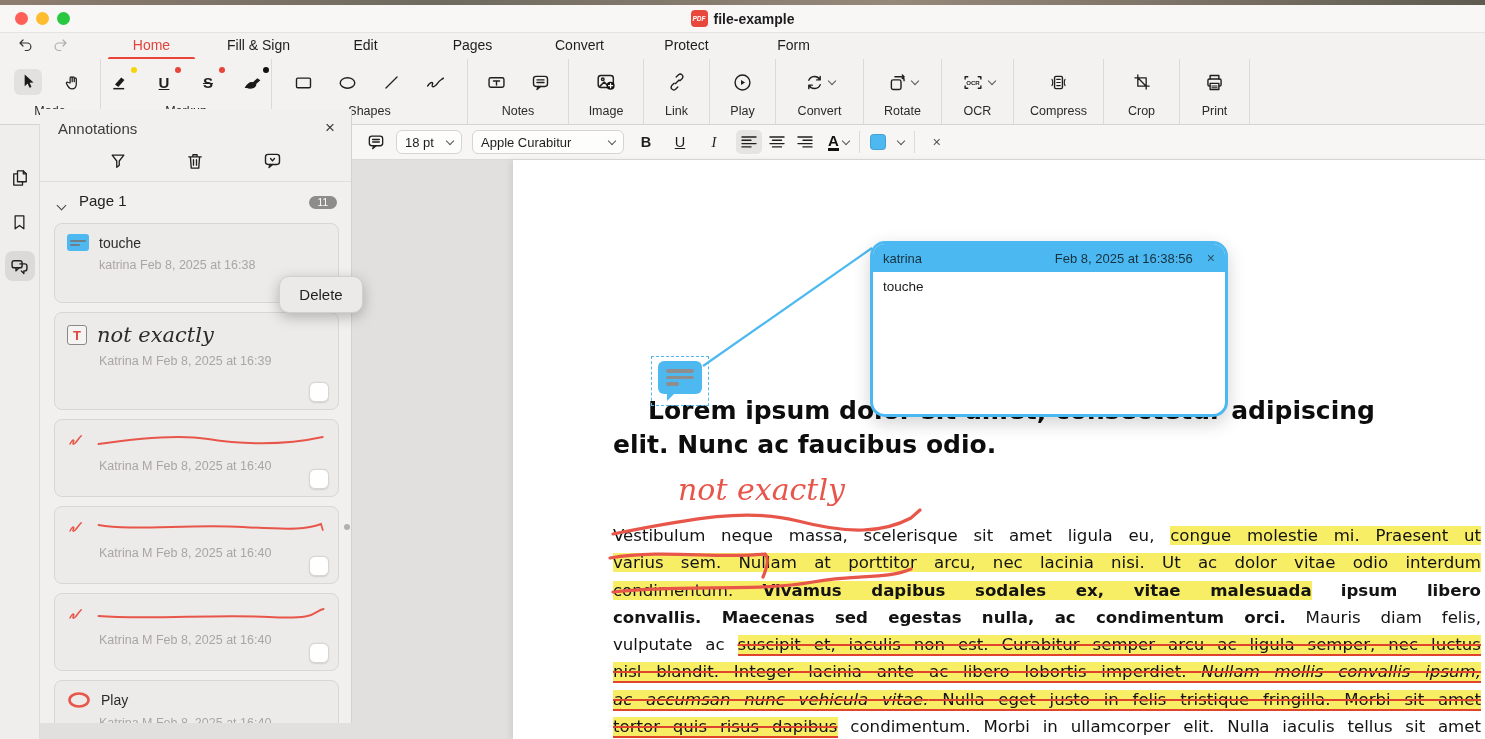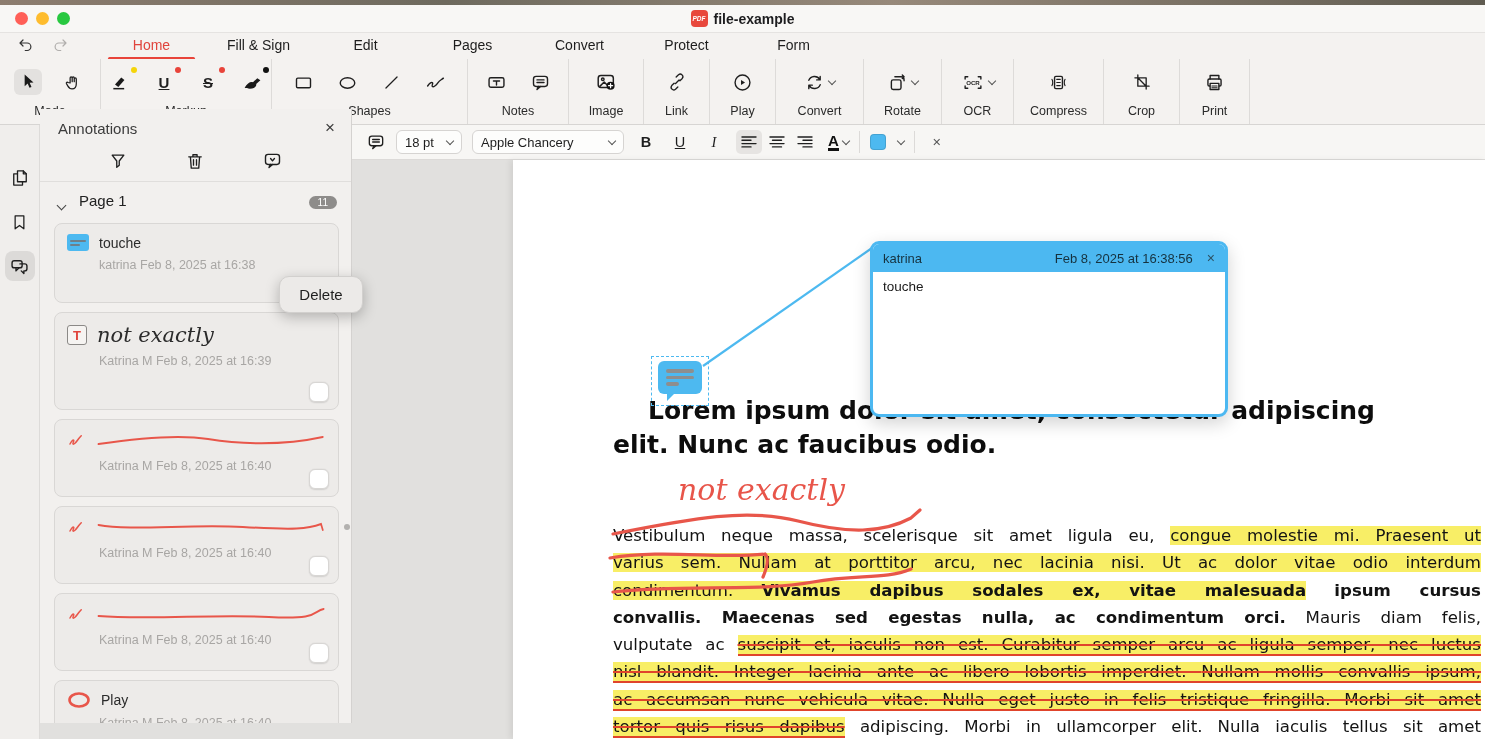--- a/index.html
+++ b/index.html
@@ -110,38 +110,38 @@
     font-weight:bold; font-size:25px; line-height:34px; color:#0d0d0d; }
   .heading .hl1 { text-indent:35px; display:block; }
   .handnote { position:absolute; left:165px; top:312px; font-family:"DejaVu Serif", serif; font-style:italic;
     font-size:30px; color:#e8554a; }
   .bodytext { position:absolute; left:100px; top:362px; width:868px; font-family:"DejaVu Sans", sans-serif;
     font-size:16.6px; color:#131313; }
   .body-line { display:block; line-height:27.3px; white-space:nowrap; text-align:justify; text-align-last:justify; }
   .body-line span { white-space:normal; }
   .hl { background:#f8ee66; }
   .b  { font-weight:bold; }
-  .i  { }
+  .i  { font-style:italic; }
   .st { text-decoration:line-through; text-decoration-color:#e0442c; text-decoration-thickness:2px; }
   .ul { border-bottom:2.5px solid #e0442c; }
 
   .ink-overlay { position:absolute; left:0; top:0; width:972px; height:579px; pointer-events:none; z-index:20; }
 
   .docnote-sel { position:absolute; left:138px; top:196px; width:58px; height:50px;
     border:1.5px dashed #4db9f0; z-index:21; }
   .docnote { position:absolute; left:6px; top:4px; width:44px; height:33px; background:#4db9f0; border-radius:6px;
     display:flex; flex-direction:column; justify-content:center; gap:3px; padding:0 8px; }
   .docnote i { display:block; height:3.5px; background:#8e8e8e; border-radius:2px; }
   .docnote i:nth-child(2){ width:100%; } .docnote i:nth-child(3){ width:45%; }
   .docnote::after { content:""; position:absolute; left:9px; bottom:-7px; border:5px solid transparent;
     border-top-color:#4db9f0; border-left-color:#4db9f0; }
 
   
   .note-popup { position:absolute; left:870px; top:241px; width:358px; height:176px; background:#fff;
-    border:3px solid #4cb8f1; border-radius:9px; box-shadow:0 6px 18px rgba(0,0,0,.18); z-index:40; overflow:hidden; }
+    border:3px solid #4cb8f1; border-radius:15px; box-shadow:0 6px 18px rgba(0,0,0,.18); z-index:40; overflow:hidden; }
   .np-head { height:28px; background:#4cb8f1; display:flex; align-items:center; padding:0 10px; gap:10px; }
   .np-author { font-size:13px; color:#16323f; flex:1; }
   .np-time { font-size:13px; color:#16323f; }
   .np-close { font-size:14px; color:#2c5264; margin-left:4px; }
   .np-body { padding:7px 10px; font-size:13.5px; color:#1a1a1a; }
 </style>
 </head>
 <body>
 
 <div id="app">
@@ -504,21 +504,21 @@
   <div class="formatbar">
     <svg class="ic" width="20" height="20" viewBox="0 0 24 24">
         <rect x="4" y="5" width="16" height="11.5" rx="3"></rect>
         <path d="M9.5 16.5 8 20l4-3.5M8 9h8M8 12h8"></path>
       </svg>
     <div class="fb-dd" style="width:66px">
       <span>18 pt</span>
       <span class="chev"></span>
     </div>
     <div class="fb-dd" style="width:152px">
-      <span>Apple Chancery</span>
+      <span>Apple Curabitur</span>
       <span class="chev"></span>
     </div>
     <div class="fb-btn" style="font-weight:bold">B</div>
     <div class="fb-btn" style="text-decoration:underline">U</div>
     <div class="fb-btn" style="font-style:italic; font-family:'Liberation Serif',serif">I</div>
     <div class="alns">
       <div class="aln sel">
         <svg class="ic" width="16" height="14" viewBox="0 0 16 14">
             <path d="M1 2h14M1 5.3h9M1 8.6h14M1 11.9h9" stroke-width="1.4"></path>
           </svg>
@@ -553,26 +553,26 @@
       <div class="heading">
         <span class="hl1">Lorem ipsum dolor sit amet, consectetur adipiscing</span>
         <span>elit. Nunc ac faucibus odio.</span>
       </div>
 
       <div class="handnote">not exactly</div>
 
       <div class="bodytext" id="body-lines">
           <div class="body-line"><span>Vestibulum neque massa, scelerisque sit amet ligula eu, </span><span class="hl">congue molestie mi. Praesent ut</span></div>
           <div class="body-line"><span class="hl">varius sem. Nullam at porttitor arcu, nec lacinia nisi. Ut ac dolor vitae odio interdum</span></div>
-          <div class="body-line"><span class="hl">condimentum. </span><span class="hl b">Vivamus dapibus sodales ex, vitae malesuada</span><span> </span><span class="b">ipsum cursus</span></div>
+          <div class="body-line"><span class="hl">condimentum. </span><span class="hl b">Vivamus dapibus sodales ex, vitae malesuada</span><span> </span><span class="b">ipsum libero</span></div>
           <div class="body-line"><span class="b">convallis. Maecenas sed egestas nulla, ac condimentum orci.</span><span> Mauris diam felis,</span></div>
           <div class="body-line"><span>vulputate ac </span><span class="hl st ul">suscipit et, iaculis non est. Curabitur semper arcu ac ligula semper, nec luctus</span></div>
           <div class="body-line"><span class="hl st ul">nisl blandit. Integer lacinia ante ac libero lobortis imperdiet. </span><span class="hl st ul i">Nullam mollis convallis ipsum,</span></div>
           <div class="body-line"><span class="hl st ul i">ac accumsan nunc vehicula vitae.</span><span class="hl st ul"> Nulla eget justo in felis tristique fringilla. Morbi sit amet</span></div>
-          <div class="body-line"><span class="hl st ul">tortor quis risus dapibus</span><span> adipiscing. Morbi in ullamcorper elit. Nulla iaculis tellus sit amet</span></div>
+          <div class="body-line"><span class="hl st ul">tortor quis risus dapibus</span><span> condimentum. Morbi in ullamcorper elit. Nulla iaculis tellus sit amet</span></div>
         </div>
 
       <svg class="ink-overlay" viewBox="0 0 972 579">
         <path d="M100 374 C180 358 235 348 285 361 S 370 373 398 358 L 407 350" stroke="#e8564a" stroke-width="3.2" fill="none" stroke-linecap="round"></path>
         <path d="M97 398 C150 389 205 399 252 394 C 257 399 253 410 250 417" stroke="#e8564a" stroke-width="3.2" fill="none" stroke-linecap="round"></path>
         <path d="M100 432 C170 424 245 432 300 422 C 345 414 372 420 398 409" stroke="#e8564a" stroke-width="3.2" fill="none" stroke-linecap="round"></path>
         <line x1="190" y1="206" x2="359" y2="88" stroke="#4db9f0" stroke-width="2.2"></line>
       </svg>
 
       <div class="docnote-sel">

